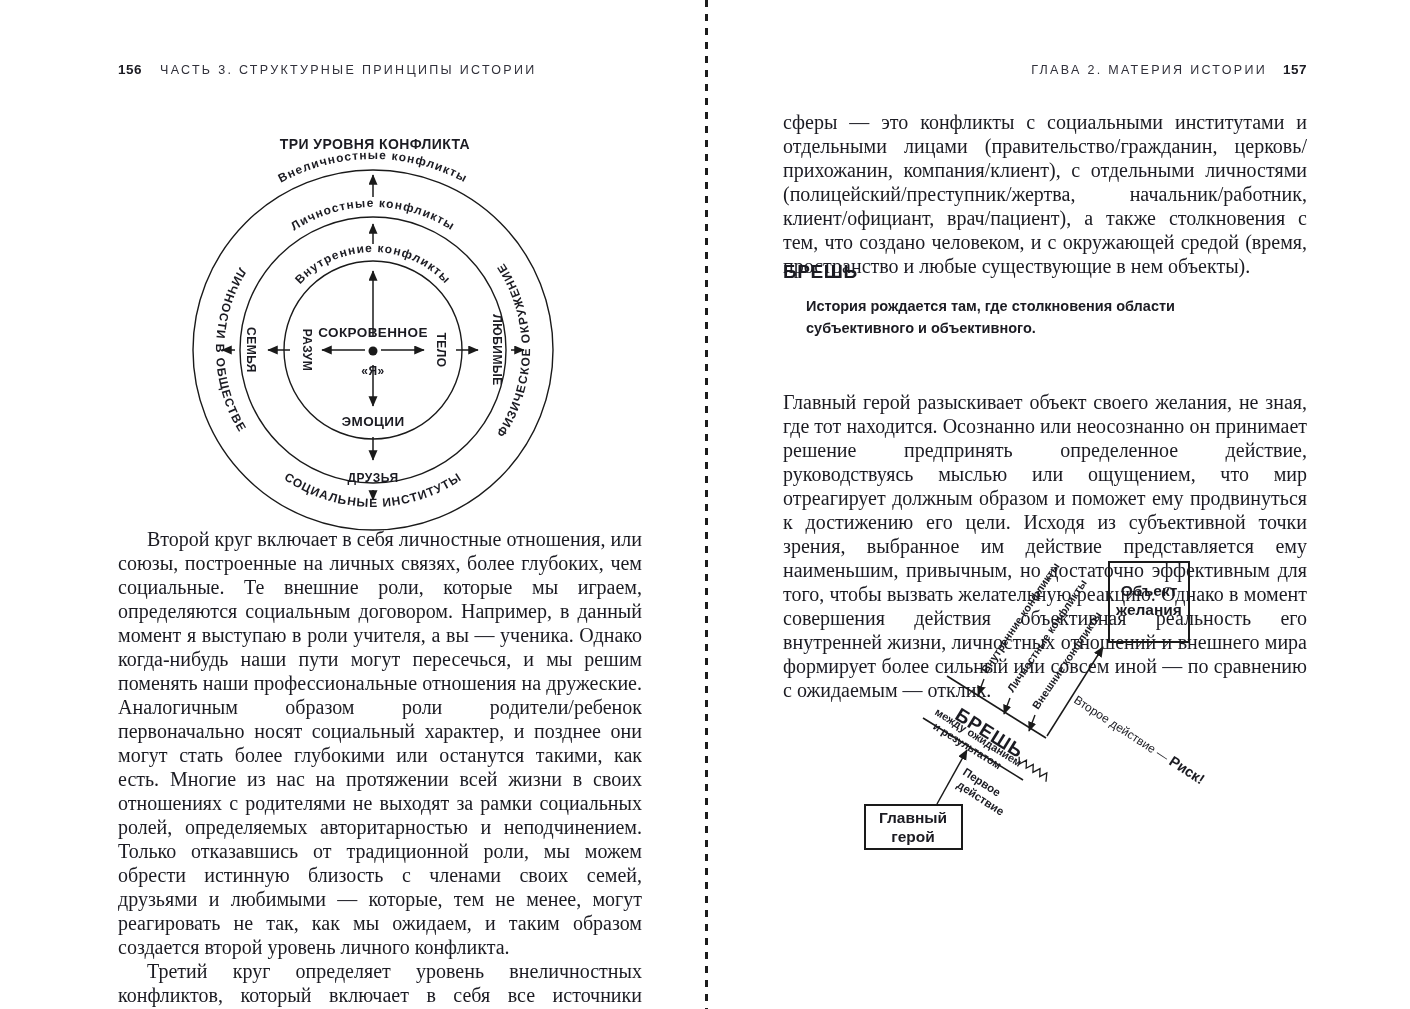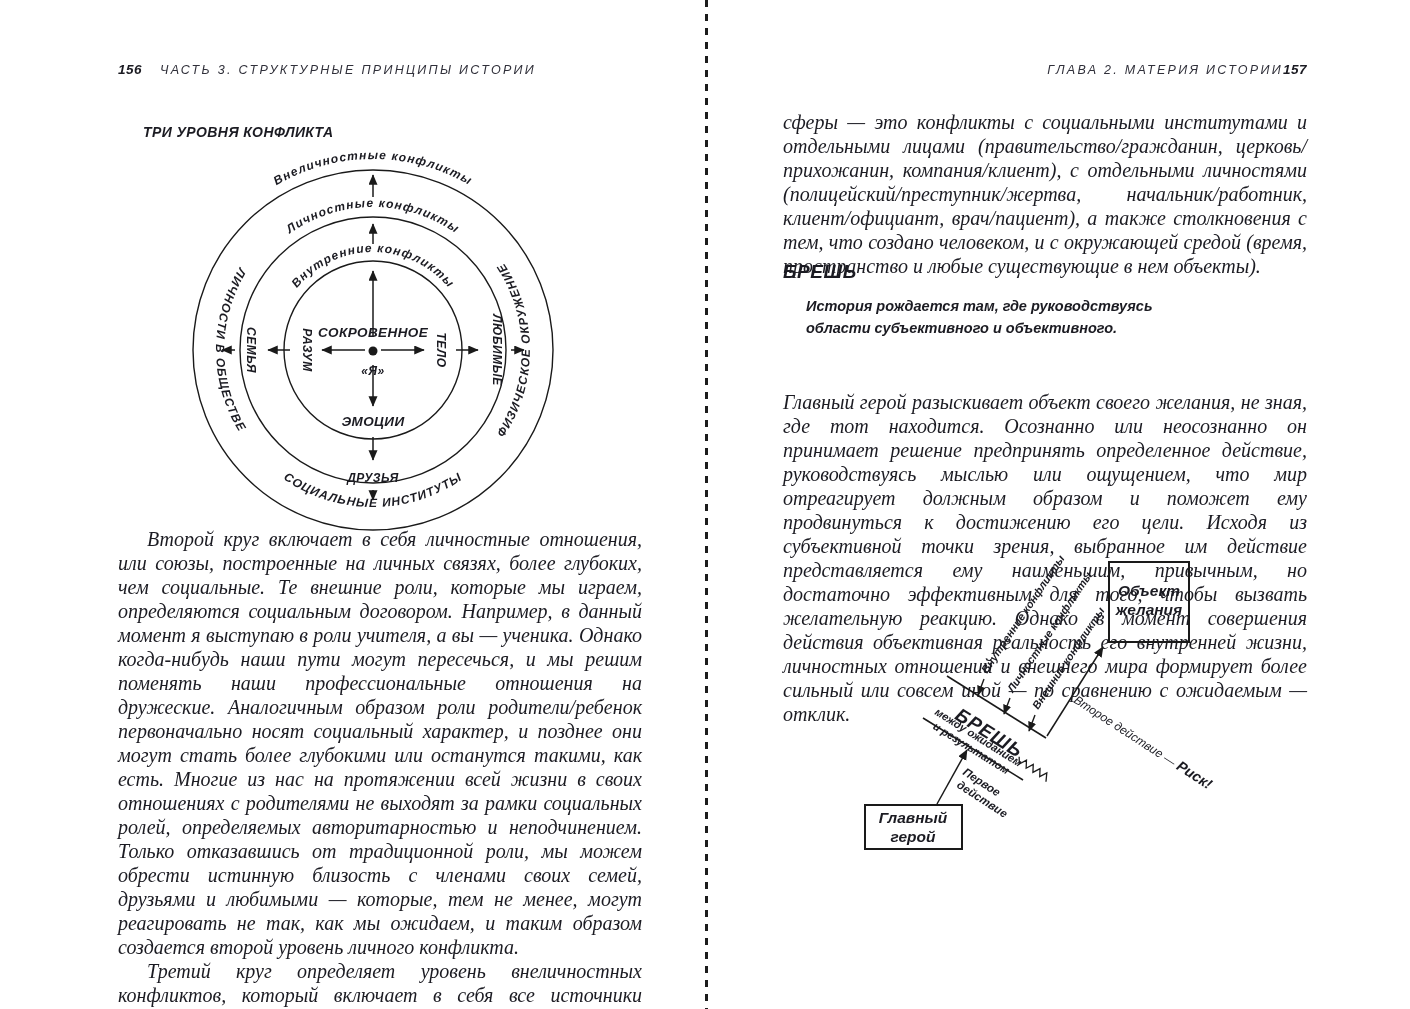--- a/index.html
+++ b/index.html
@@ -1,27 +1,27 @@
 <!DOCTYPE html>
 <html><head>
 <meta charset="utf-8">
 <style>
   html,body{margin:0;padding:0;background:#e8e8e8;}
   .sheet{position:relative;width:1410px;height:1009px;background:#ffffff;overflow:hidden;
-         font-family:"Liberation Serif",serif;color:#1b1b22;font-style:italic;}
+         font-family:"Liberation Serif",serif;color:#1b1b22;}
   .divider{position:absolute;left:705px;top:0;width:2.5px;height:1009px;
            background:repeating-linear-gradient(to bottom,#1c1c1c 0 7px,transparent 7px 14px);}
   .runhead{position:absolute;top:62px;font-family:"Liberation Sans",sans-serif;
            font-size:12.5px;letter-spacing:2.3px;color:#30303a;white-space:nowrap;}
   .pagenum{font-weight:bold;font-size:13.5px;letter-spacing:.5px;color:#1b1b22;}
   .rh-left{left:118px;}
   .rh-right{left:783px;width:524px;text-align:right;}
   .rh-left .pagenum{margin-right:18px;}
-  .rh-right .pagenum{}
-  .diagram-title{position:absolute;left:143px;top:124px;width:464px;
+  .rh-right .pagenum{margin-left:16px;}
+  .diagram-title{position:absolute;left:143px;top:136px;width:464px;text-align:center;
                  font-family:"Liberation Sans",sans-serif;font-weight:bold;font-size:14px;
                  letter-spacing:.4px;}
   .bodytext{position:absolute;font-size:20px;line-height:24px;text-align:justify;}
   .bt-left{left:118px;top:527px;width:524px;}
   .bt-rtop{left:783px;top:110px;width:524px;}
   .bt-rmain{left:783px;top:347px;width:524px;margin-top:43px;}
   .bodytext p{margin:0;}
   .bodytext p.indent{text-indent:29px;}
   .section-heading{position:absolute;left:783px;top:261px;font-family:"Liberation Sans",sans-serif;
                    font-weight:bold;font-size:19px;letter-spacing:.6px;}
@@ -132,21 +132,21 @@
     <div class="runhead rh-right">
       <span>ГЛАВА 2.  МАТЕРИЯ ИСТОРИИ</span><span class="pagenum">157</span>
     </div>
 
     <div class="bodytext bt-rtop">
       <p>сферы — это конфликты с социальными институтами и отдельными лицами (правительство/гражданин, церковь/прихожанин, компания/клиент), с отдельными личностями (полицейский/преступник/жертва, начальник/работник, клиент/официант, врач/пациент), а также столкновения с тем, что создано человеком, и с окружающей средой (время, пространство и любые существующие в нем объекты).</p>
     </div>
 
     <div class="section-heading">БРЕШЬ</div>
 
-    <div class="epigraph">История рождается там, где руководствуясь области субъективного и объективного.</div>
+    <div class="epigraph">История рождается там, где столкновения области субъективного и объективного.</div>
 
     <div class="bodytext bt-rmain">
       <p>Главный герой разыскивает объект своего желания, не зная, где тот находится. Осознанно или неосознанно он принимает решение предпринять определенное действие, руководствуясь мыслью или ощущением, что мир отреагирует должным образом и поможет ему продвинуться к достижению его цели. Исходя из субъективной точки зрения, выбранное им действие представляется ему наименьшим, привычным, но достаточно эффективным для того, чтобы вызвать желательную реакцию. Однако в момент совершения действия объективная реальность его внутренней жизни, личностных отношений и внешнего мира формирует более сильный или совсем иной — по сравнению с ожидаемым — отклик.</p>
     </div>
 
     <svg class="svg-right" width="490" height="340" viewBox="0 0 490 340">
       <defs>
         <marker id="ah2" markerWidth="8" markerHeight="8" refX="6.5" refY="3" orient="auto">
           <path d="M0,0 L7,3 L0,6 Z" fill="#1a1a1a"></path>
         </marker>

